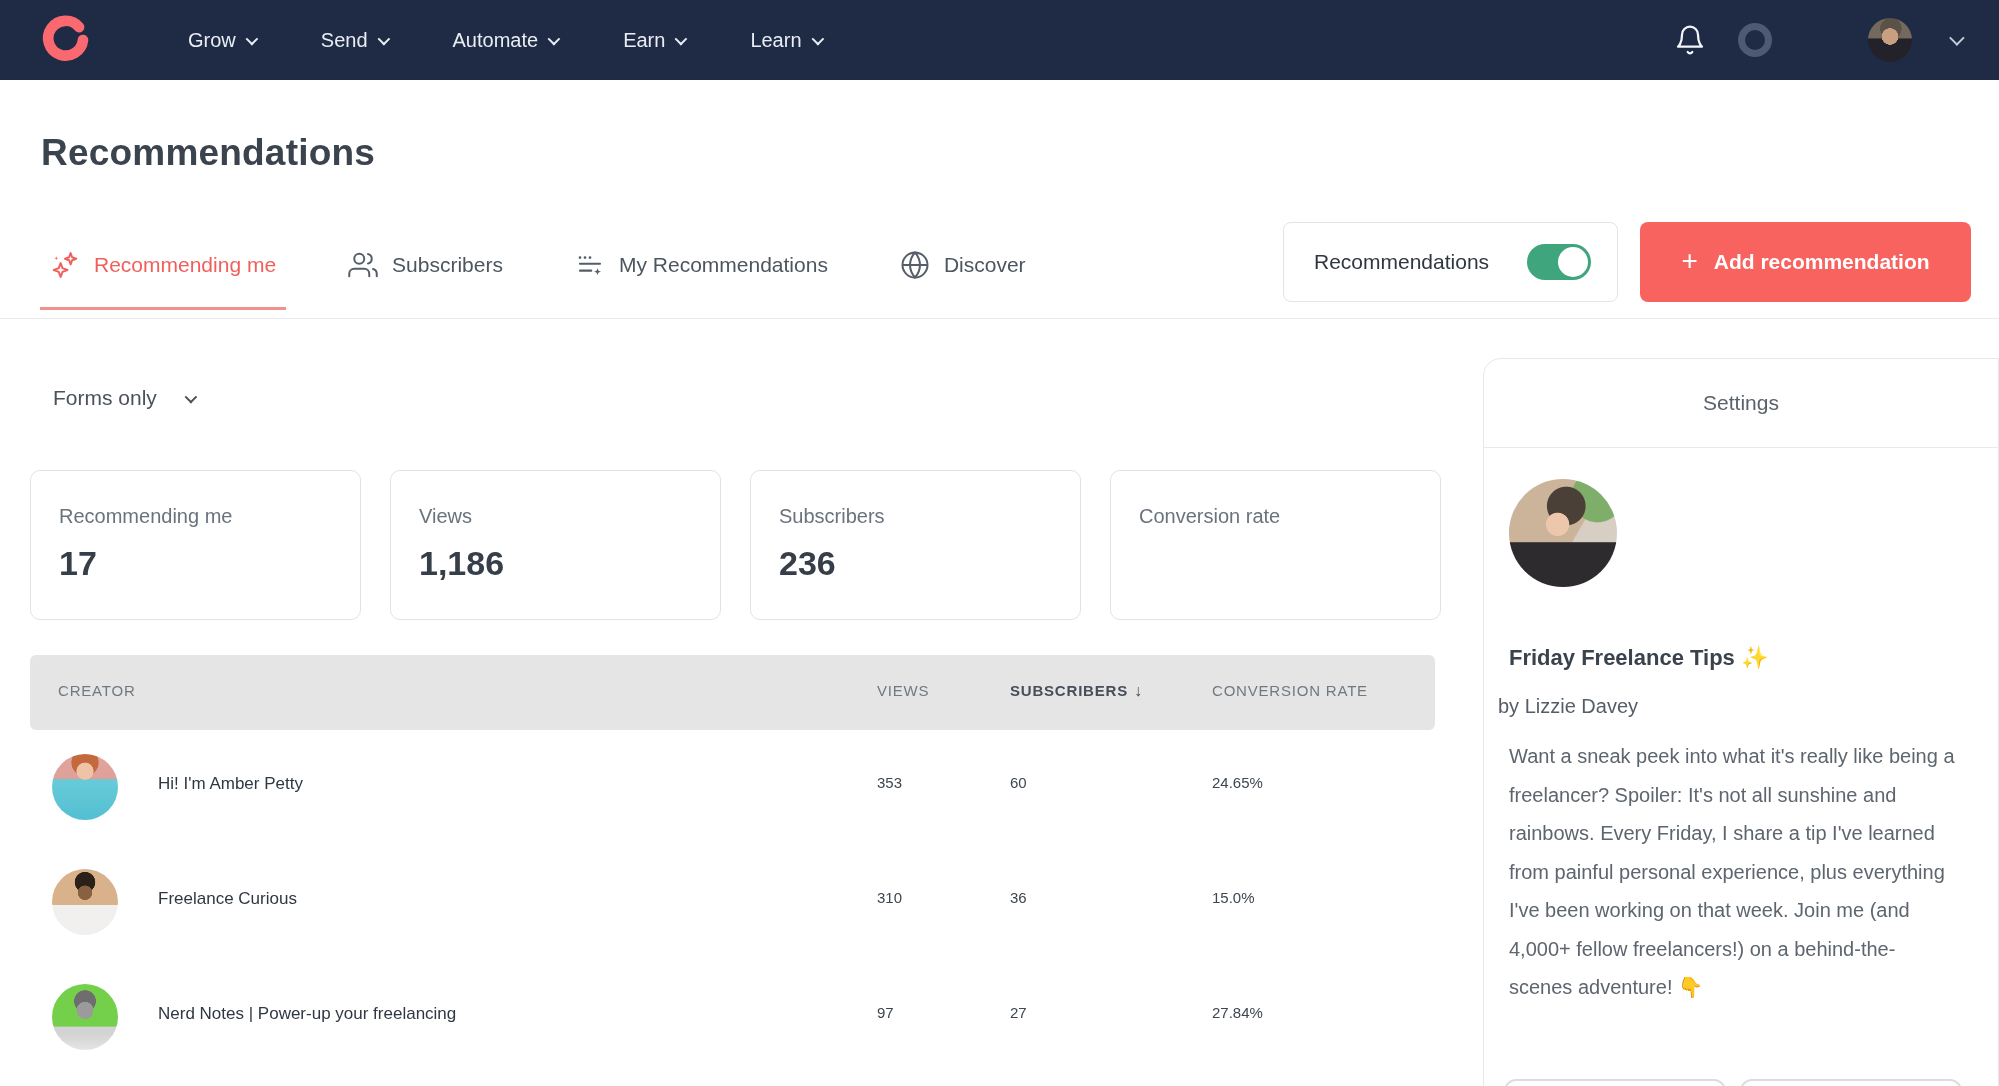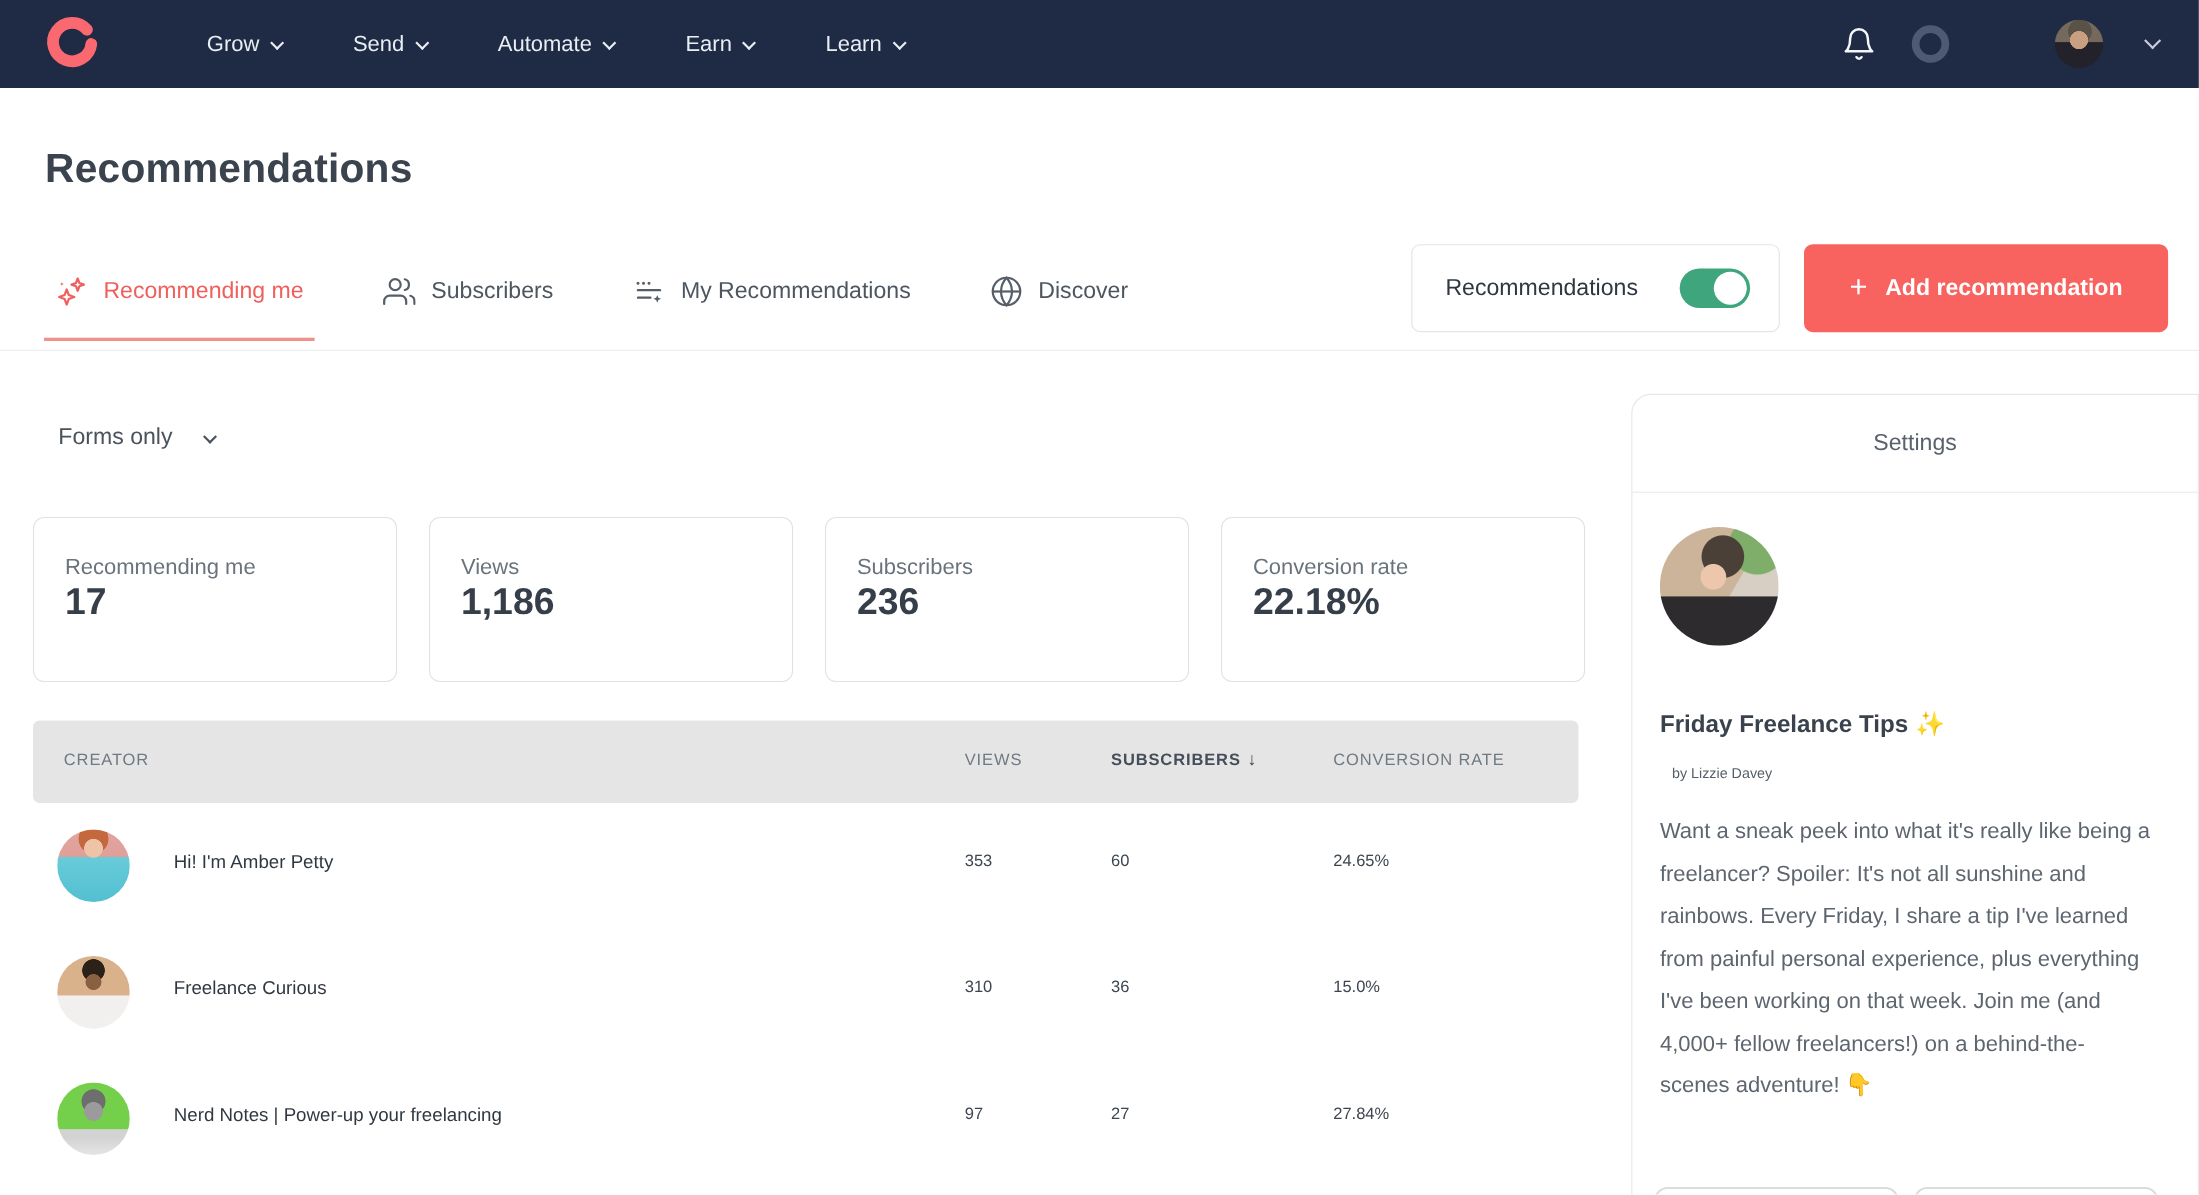--- a/index.html
+++ b/index.html
@@ -50,21 +50,21 @@
 
   
   .filter { position:absolute; left:53px; top:386px; display:flex; align-items:center; gap:18px;
             font-size:21px; color:#4a525c; cursor:pointer; }
   .filter .caret { border-color:#4a525c; }
 
   
   .stats { position:absolute; left:30px; top:470px; display:flex; gap:29px; }
   .stat-card { width:331px; height:150px; border:1px solid #dfe3e8; border-radius:10px; background:#fff; padding:34px 28px 0 28px; }
   .stat-label { font-size:20px; color:#6a737d; }
-  .stat-value { font-size:34px; font-weight:600; color:#363f49; }
+  .stat-value { font-size:34px; font-weight:600; color:#363f49; margin-top:16px; }
 
   
   .table { position:absolute; left:30px; top:655px; width:1405px; }
   .thead { position:relative; height:75px; background:#e5e5e5; border-radius:6px; }
   .th { position:absolute; top:27px; font-size:15px; letter-spacing:.8px; color:#6f7983; font-weight:500; }
   .th.creator { left:28px; }
   .th.views { left:847px; }
   .th.subs { left:980px; color:#454e59; font-weight:700; }
   .th.conv { left:1182px; }
   .sort-arrow { font-weight:700; margin-left:6px; font-size:16px; }
@@ -103,21 +103,21 @@
                        border-bottom:3px solid #f0918d; }
   .panel-tab.settings { flex:1; color:#59626c; }
   .panel-avatar { position:absolute; left:25px; top:120px; width:108px; height:108px; border-radius:50%;
     background:
       radial-gradient(circle at 45% 42%, #ecc7ab 0 13%, rgba(0,0,0,0) 14%),
       radial-gradient(circle at 53% 25%, #4a4038 0 19%, rgba(0,0,0,0) 20%),
       radial-gradient(circle at 82% 16%, #7fae6a 0 20%, rgba(0,0,0,0) 21%),
       linear-gradient(180deg, rgba(0,0,0,0) 0 58%, #2e2b2e 59% 100%),
       linear-gradient(120deg, #cbb49a 0 58%, #d8cfc4 59% 100%); }
   .panel-title { position:absolute; left:25px; top:286px; font-size:22px; font-weight:700; color:#3a434d; }
-  .panel-byline { position:absolute; left:36px; top:336px; font-size:13px; color:#555e68; }
+  .panel-byline { position:absolute; left:14px; top:336px; font-size:20px; color:#555e68; }
   .panel-bio { position:absolute; left:25px; top:378px; width:448px; font-size:20px; line-height:38.5px; color:#5d656f; }
   .panel-btn { position:absolute; top:720px; width:222px; height:60px; background:#fff;
                border:2px solid #dadce0; border-radius:12px; cursor:pointer; }
   .panel-btn.left { left:20px; }
   .panel-btn.right { left:256px; }
 </style>
 </head>
 <body>
 
 <div class="screen">
@@ -225,21 +225,20 @@
     <div class="stat-card">
       <div class="stat-label">Views</div>
       <div class="stat-value">1,186</div>
     </div>
     <div class="stat-card">
       <div class="stat-label">Subscribers</div>
       <div class="stat-value">236</div>
     </div>
     <div class="stat-card">
       <div class="stat-label">Conversion rate</div>
-      <div class="stat-value">22.18%</div>
     </div>
   </div>
 
   <div class="table">
     <div class="thead">
       <span class="th creator">CREATOR</span>
       <span class="th views">VIEWS</span>
       <span class="th subs"><span>SUBSCRIBERS</span><span class="sort-arrow">↓</span></span>
       <span class="th conv">CONVERSION RATE</span>
     </div>

